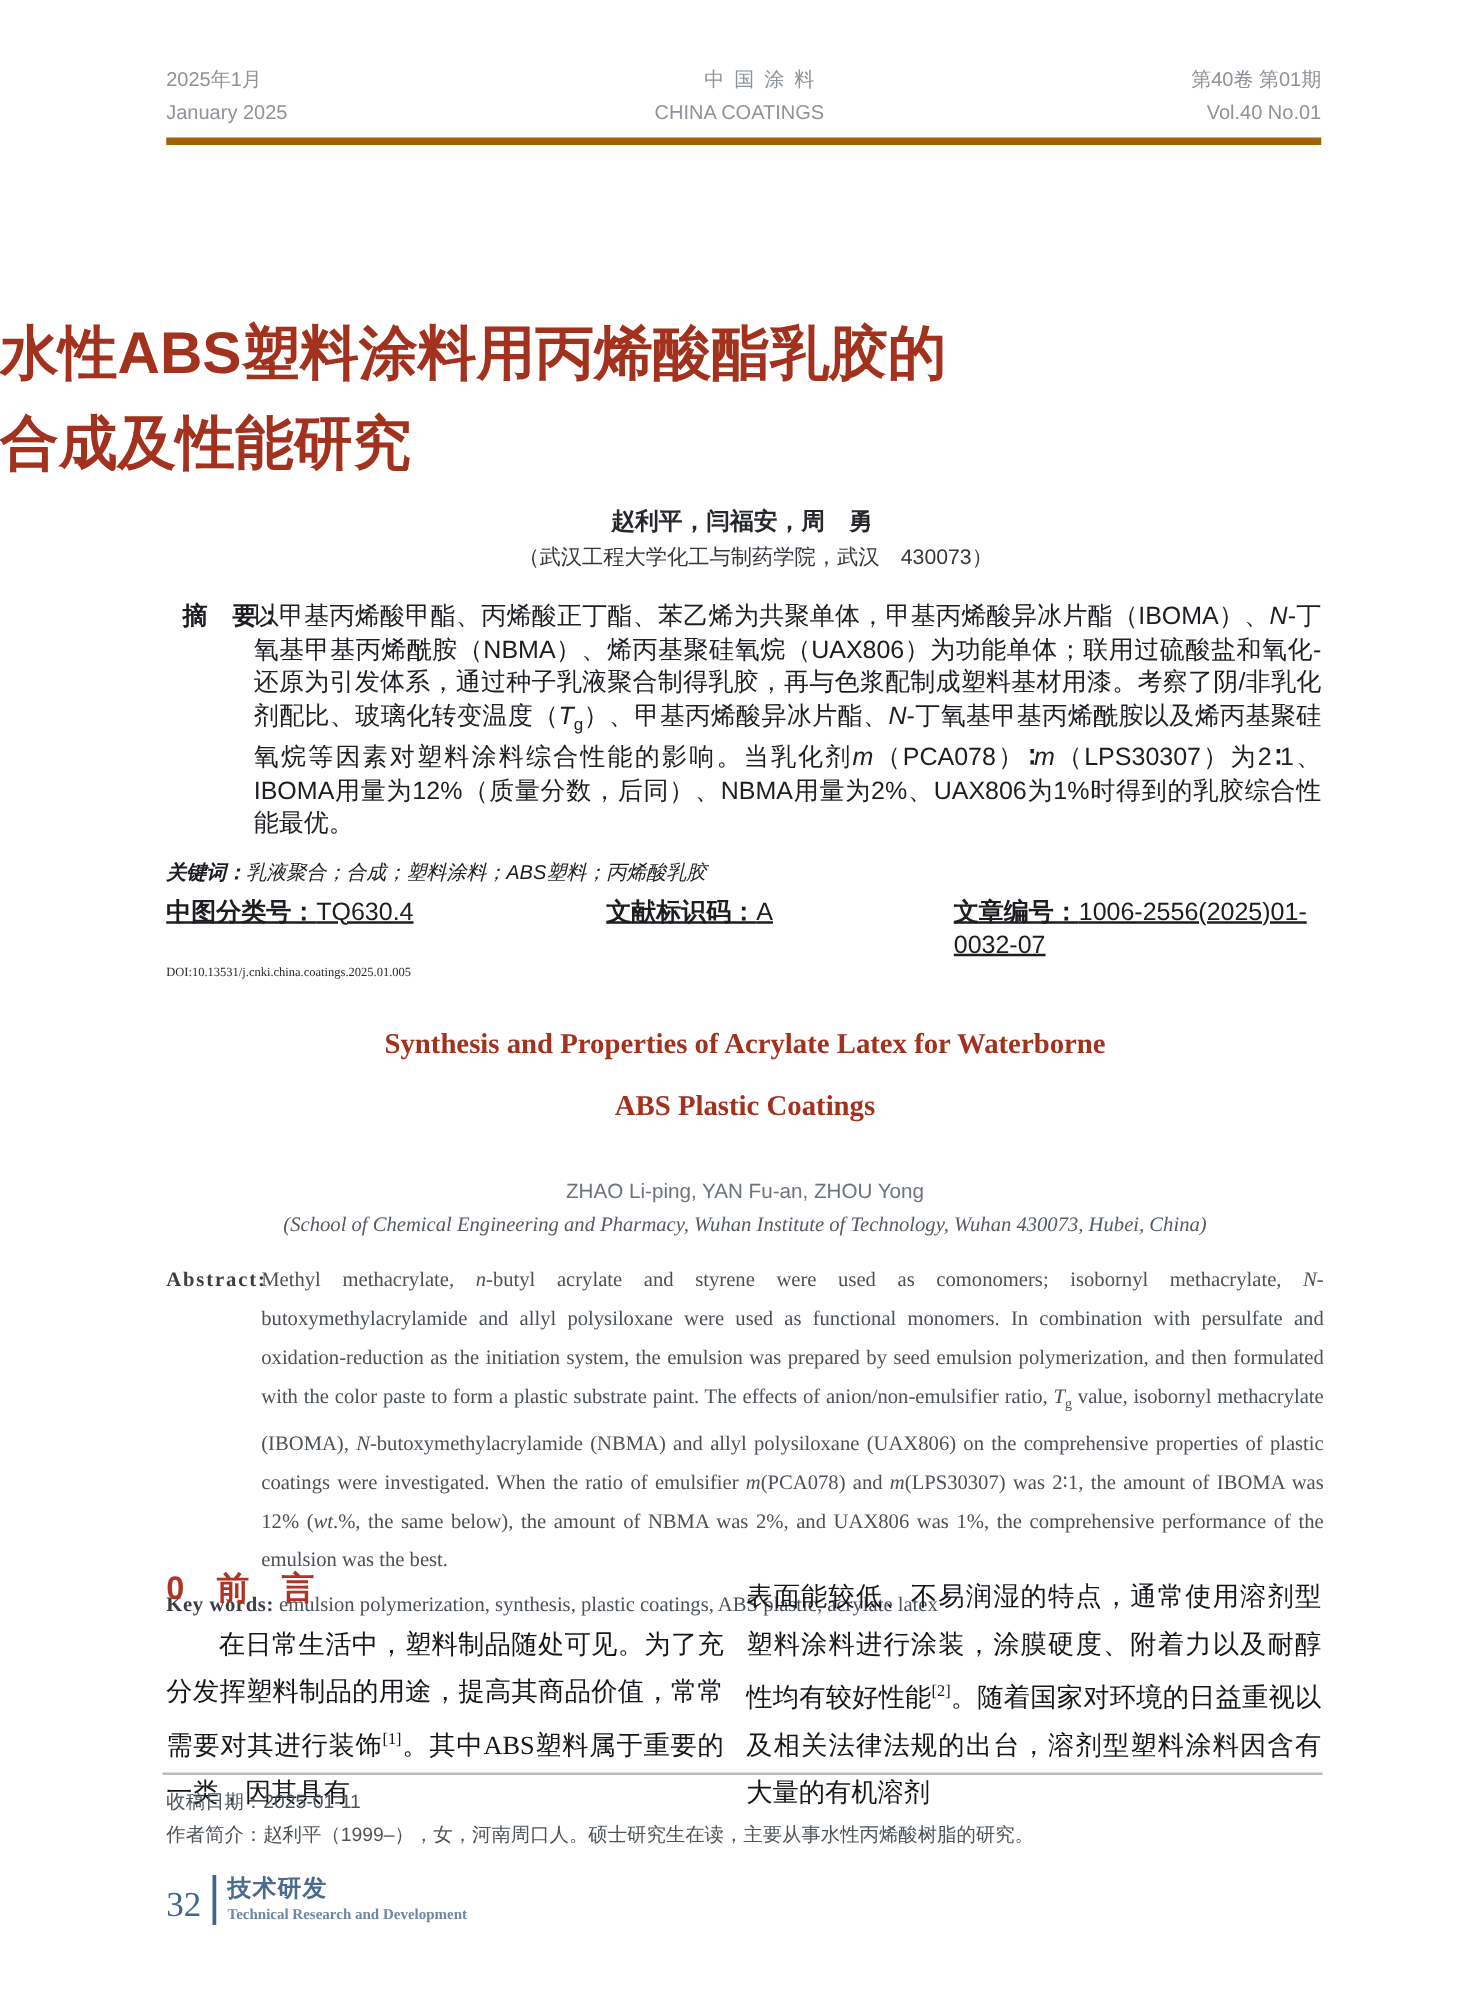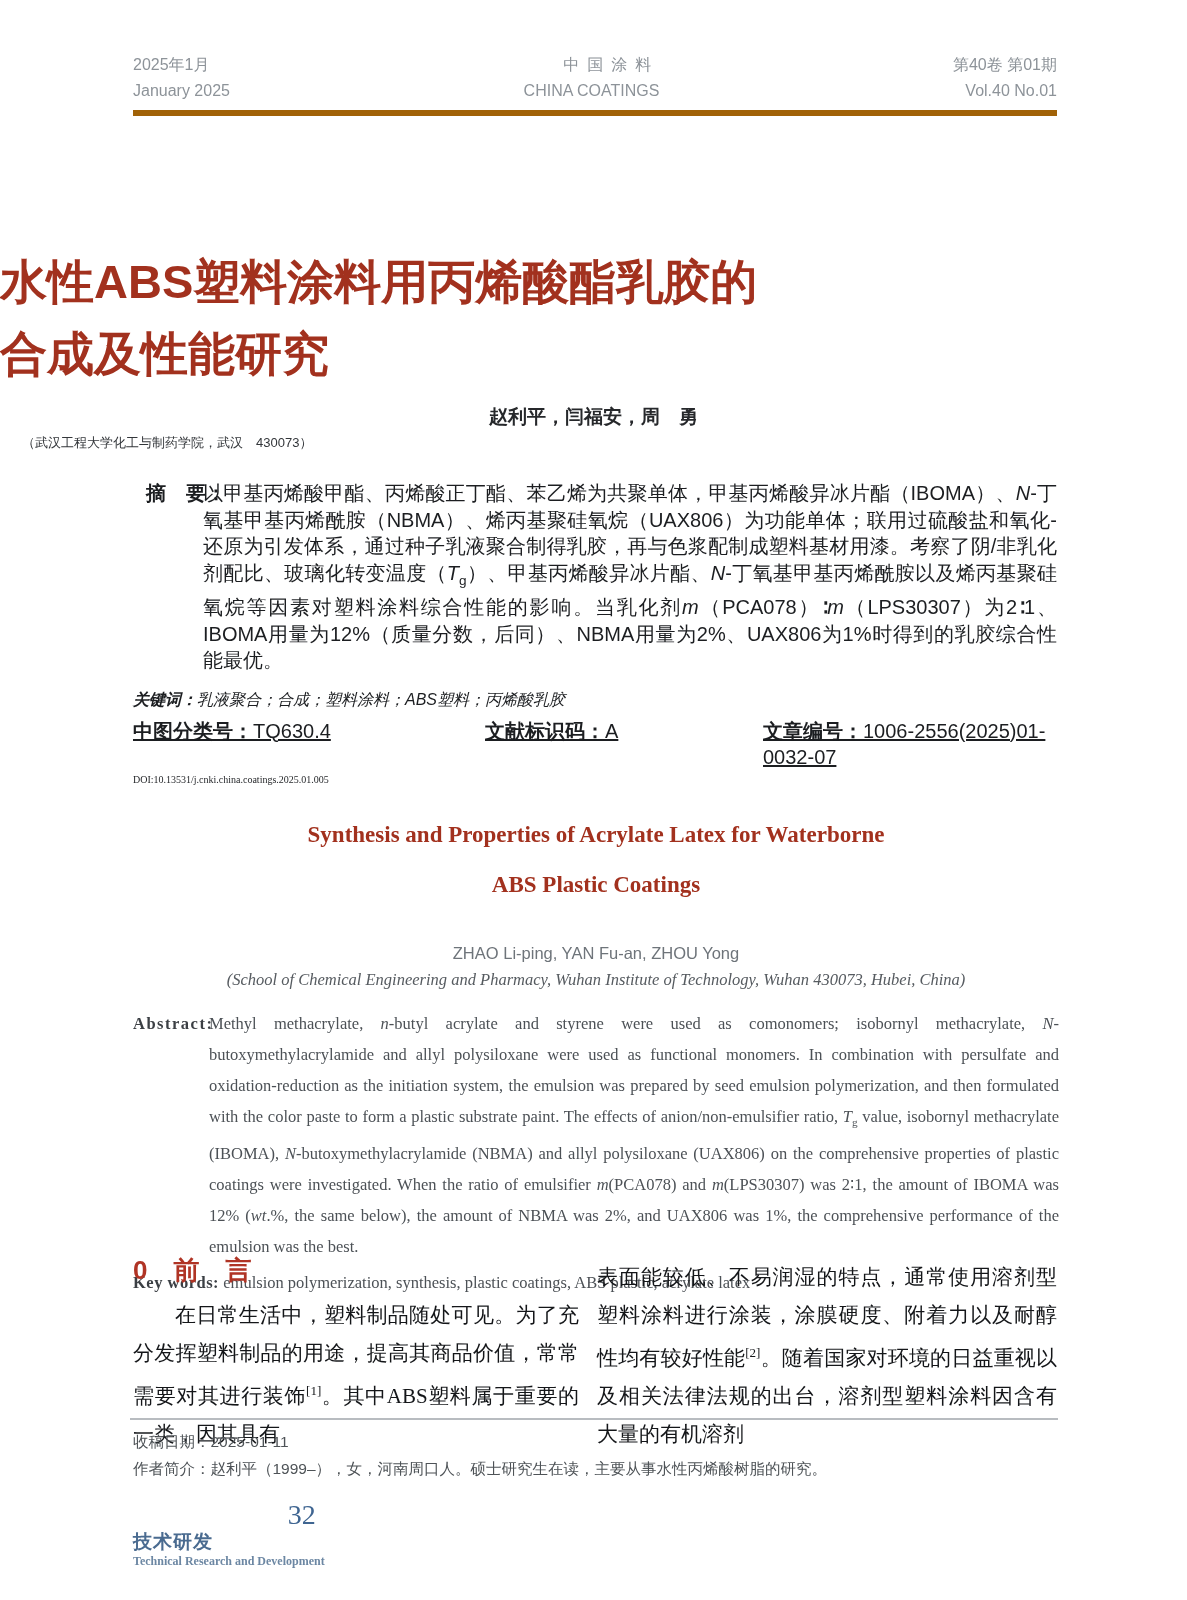--- a/index.html
+++ b/index.html
@@ -21,21 +21,21 @@
   .m-col.center{text-align:right;}
   .m-col.right{text-align:right;}
   .jname-zh{letter-spacing:8px;text-indent:8px;}
 
   
   .title-zh{position:absolute;top:246px;left:0;width:100%;color:var(--accent-red);
             font-weight:bold;font-size:47px;line-height:72px;}
   .title-zh .tl{display:block;}
   .authors-zh{position:absolute;top:404px;left:0;width:100%;text-align:center;font-weight:bold;
               font-size:19px;color:#26282b;}
-  .affil-zh{position:absolute;top:434px;left:0;width:100%;font-size:13px;color:#33363a;padding-left:22px;}
+  .affil-zh{position:absolute;top:434px;left:0;width:100%;text-align:center;font-size:17px;color:#33363a;padding-left:22px;}
 
   
   .zh-meta{position:absolute;top:480px;left:133px;width:924px;color:var(--text-dark);}
   .abstract-zh{position:relative;padding-left:57px;font-size:20px;line-height:26.5px;text-align:justify;margin-left:13px;}
   .abstract-zh .ab-label{position:absolute;left:0;top:0;font-weight:bold;}
   .kw-zh{margin-top:13px;font-size:16px;line-height:26px;font-style:italic;}
   .kw-zh b{font-weight:bold;}
   .meta-row{margin-top:5px;display:grid;grid-template-columns:352px 278px 1fr;font-size:20px;line-height:26px;text-decoration:underline;}
   .meta-row b{font-weight:bold;}
   .doi-line{margin-top:4px;font-family:"Liberation Serif",serif;font-size:10px;color:#26282b;}
@@ -62,21 +62,21 @@
   .col-left{position:absolute;top:1296px;left:133px;width:446px;text-indent:2em;}
   .col-right{position:absolute;top:1258px;left:597px;width:460px;}
   sup{font-size:0.62em;}
   sub{font-size:0.68em;}
 
   
   .foot-rule{position:absolute;top:1418px;left:130px;width:928px;height:2px;background:#b8bcc0;}
   .footnotes{position:absolute;top:1428px;left:133px;width:924px;font-size:15.5px;line-height:27px;color:#4e5357;}
 
   
-  .page-footer{position:absolute;top:1500px;left:133px;display:flex;align-items:stretch;color:var(--footer-blue);flex-direction:column;}
+  .page-footer{position:absolute;top:1500px;left:133px;display:flex;align-items:stretch;color:var(--footer-blue);}
   .pf-number{align-self:flex-end;font-family:"Liberation Serif",serif;font-size:28px;line-height:30px;margin-right:9px;}
   .pf-bar{width:3px;background:var(--footer-blue);margin-right:9px;}
   .pf-col .pf-zh{font-weight:bold;font-size:19px;line-height:23px;letter-spacing:1px;color:#4a6b90;}
   .pf-col .pf-en{font-family:"Liberation Serif",serif;font-weight:bold;font-size:12px;line-height:17px;color:#6c87a3;}
 </style>
 </head>
 <body>
 
 <div class="page">
 

